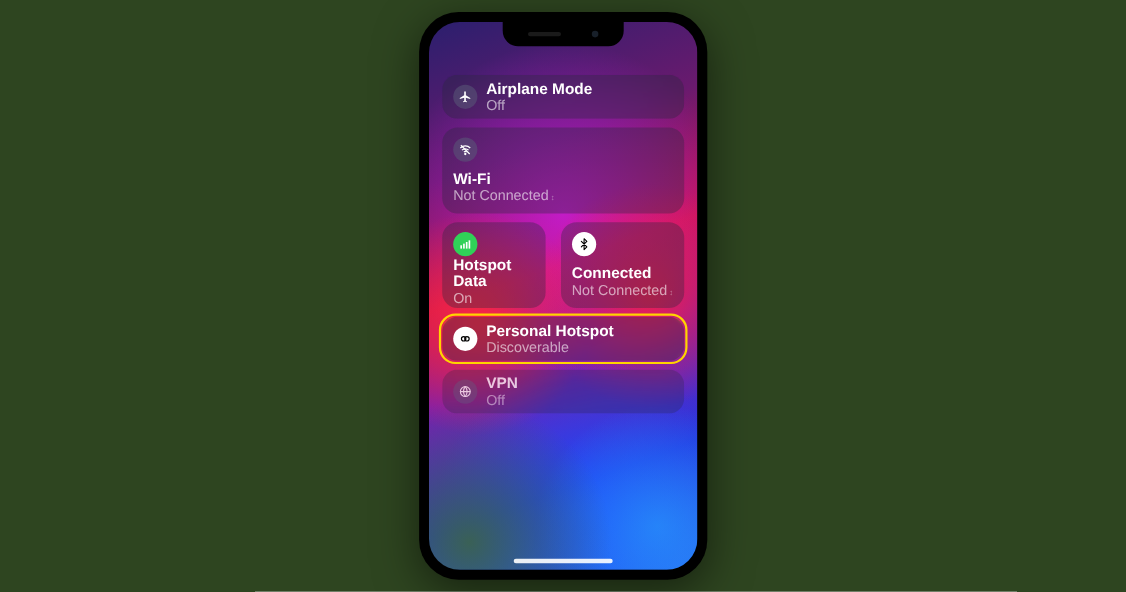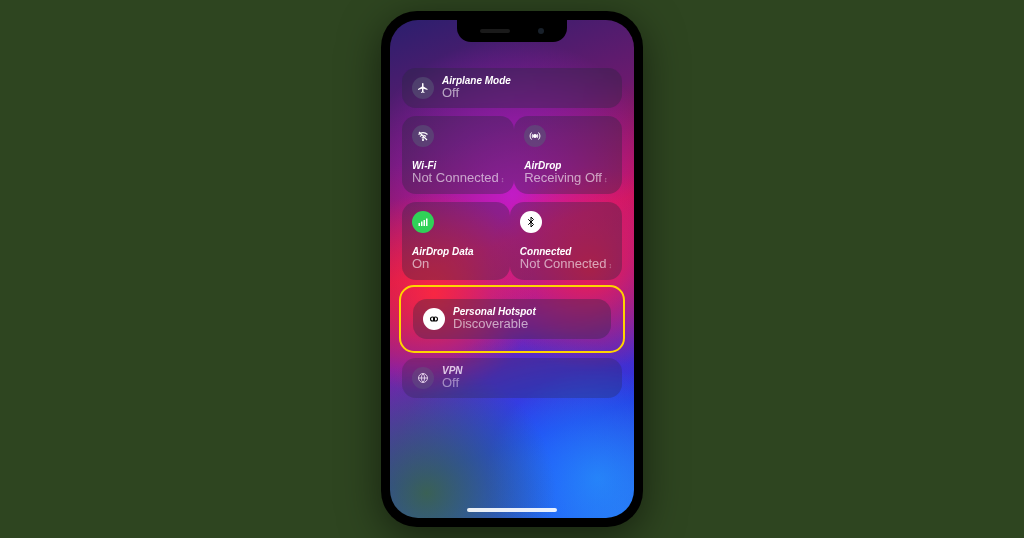--- a/index.html
+++ b/index.html
@@ -15,32 +15,32 @@
       radial-gradient(circle at 50% 35%, rgba(210,30,255,.65) 0%, transparent 45%),
       linear-gradient(160deg,#2b1f6e 0%,#6a1a6e 25%,#c61550 45%,#7b1fae 60%,#2636e0 80%,#2a6df0 100%);
   }
   .notch{position:absolute;top:0;left:50%;transform:translateX(-50%);width:110px;height:22px;background:#000;border-bottom-left-radius:14px;border-bottom-right-radius:14px;z-index:5;display:flex;align-items:center;justify-content:center;gap:28px;}
   .notch .speaker{width:30px;height:4px;background:#1a1a1a;border-radius:2px;}
   .notch .cam{width:6px;height:6px;background:#18202a;border-radius:50%;}
   .home-bar{position:absolute;bottom:6px;left:50%;transform:translateX(-50%);width:90px;height:4px;background:rgba(255,255,255,.9);border-radius:2px;z-index:5;}
   .cc{position:absolute;inset:0;padding:48px 12px 20px 12px;box-sizing:border-box;display:flex;flex-direction:column;gap:8px;}
   .tile{background:rgba(40,40,60,.35);backdrop-filter:blur(2px);border-radius:14px;}
   .wide{width:100%;height:40px;display:flex;align-items:center;padding:0 10px;box-sizing:border-box;gap:8px;}
-  .row{display:flex;gap:0;}
+  .row{display:flex;gap:14px;}
   .sq{flex:1;height:78px;border-radius:14px;background:rgba(40,40,60,.35);padding:9px 10px;box-sizing:border-box;display:flex;flex-direction:column;justify-content:space-between;}
   .ic{width:22px;height:22px;border-radius:50%;display:flex;align-items:center;justify-content:center;flex:none;}
   .ic svg{width:12px;height:12px;}
   .ic-off{background:rgba(90,90,120,.55);}
   .ic-on-green{background:#30d158;}
   .ic-on-white{background:#fff;}
   .txt{display:flex;flex-direction:column;line-height:1.1;}
-  .lab{color:#fff;font-size:10px;font-weight:600;font-style:italic;}
+  .lab{color:#fff;font-size:14px;font-weight:600;}
   .sub{color:rgba(255,255,255,.6);font-size:13px;white-space:nowrap;}
   .sub.arrow:after{content:" \2195";font-size:7px;opacity:.7;}
-  .hl{border:2px solid #ffd400;border-radius:15px;padding:12px;margin:-3px;}
+  .hl{border:2px solid #ffd400;border-radius:15px;padding:1px;margin:-3px;}
   .hl .wide{margin:0;}
 </style>
 </head>
 <body>
 
 <div class="page">
   <div class="phone">
     <div class="screen">
       <div class="notch">
         <div class="speaker"></div>
@@ -70,49 +70,34 @@
                   <path d="M9.5 16.5c1.4-1.4 3.6-1.4 5 0"></path>
                   <circle cx="12" cy="20" r="1" fill="#fff"></circle>
                   <line x1="4" y1="4" x2="20" y2="20"></line>
                 </svg>
             </div>
             <div class="txt">
               <span class="lab">Wi-Fi</span>
               <span class="sub arrow">Not Connected</span>
             </div>
           </div>
-          <div class="sq">
-            <div class="ic ic-off">
-              <svg viewBox="0 0 24 24" fill="none" stroke="#fff" stroke-width="2">
-                  <circle cx="12" cy="12" r="3" fill="#fff"></circle>
-                  <path d="M5 19a10 10 0 0 1 0-14"></path>
-                  <path d="M19 5a10 10 0 0 1 0 14"></path>
-                  <path d="M8 16a6 6 0 0 1 0-8"></path>
-                  <path d="M16 8a6 6 0 0 1 0 8"></path>
-                </svg>
-            </div>
-            <div class="txt">
-              <span class="lab">AirDrop</span>
-              <span class="sub arrow">Receiving Off</span>
-            </div>
-          </div>
         </div>
 
         <div class="row">
           <div class="sq">
             <div class="ic ic-on-green">
               <svg viewBox="0 0 24 24" fill="#fff">
                   <rect x="3" y="14" width="3" height="6"></rect>
                   <rect x="8" y="11" width="3" height="9"></rect>
                   <rect x="13" y="8" width="3" height="12"></rect>
                   <rect x="18" y="5" width="3" height="15"></rect>
                 </svg>
             </div>
             <div class="txt">
-              <span class="lab">AirDrop Data</span>
+              <span class="lab">Hotspot Data</span>
               <span class="sub">On</span>
             </div>
           </div>
           <div class="sq">
             <div class="ic ic-on-white">
               <svg viewBox="0 0 24 24" fill="none" stroke="#000" stroke-width="2" stroke-linejoin="round" stroke-linecap="round">
                   <path d="M7 7l10 10-5 5V2l5 5L7 17"></path>
                 </svg>
             </div>
             <div class="txt">

